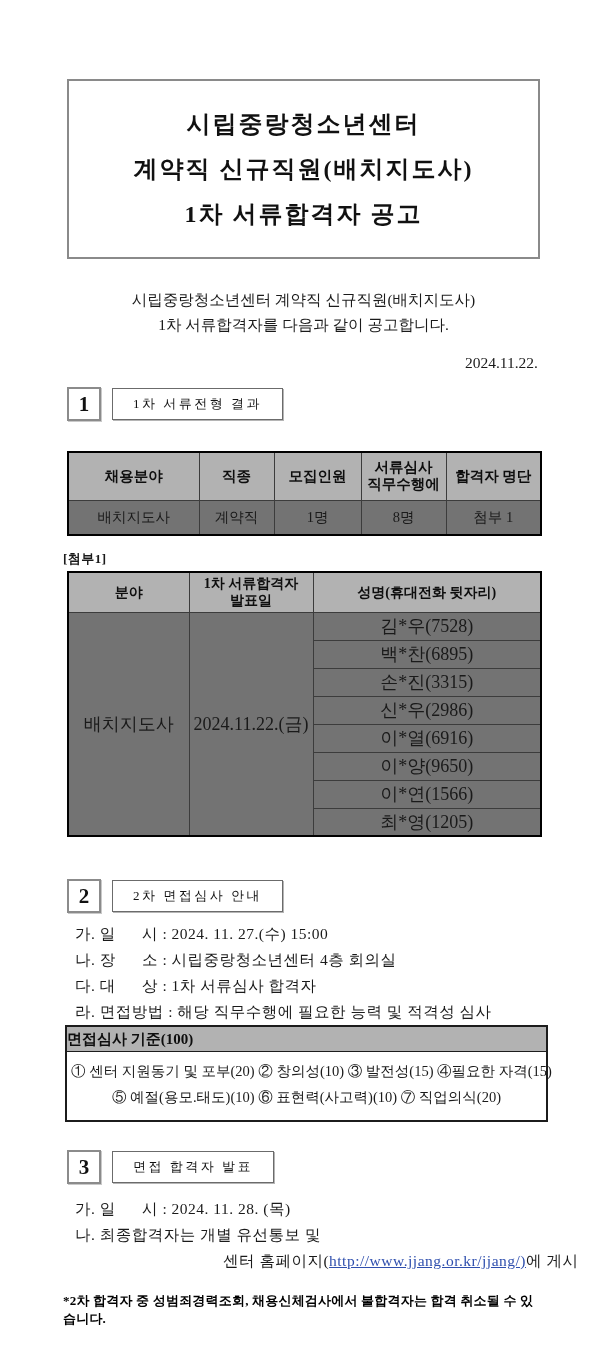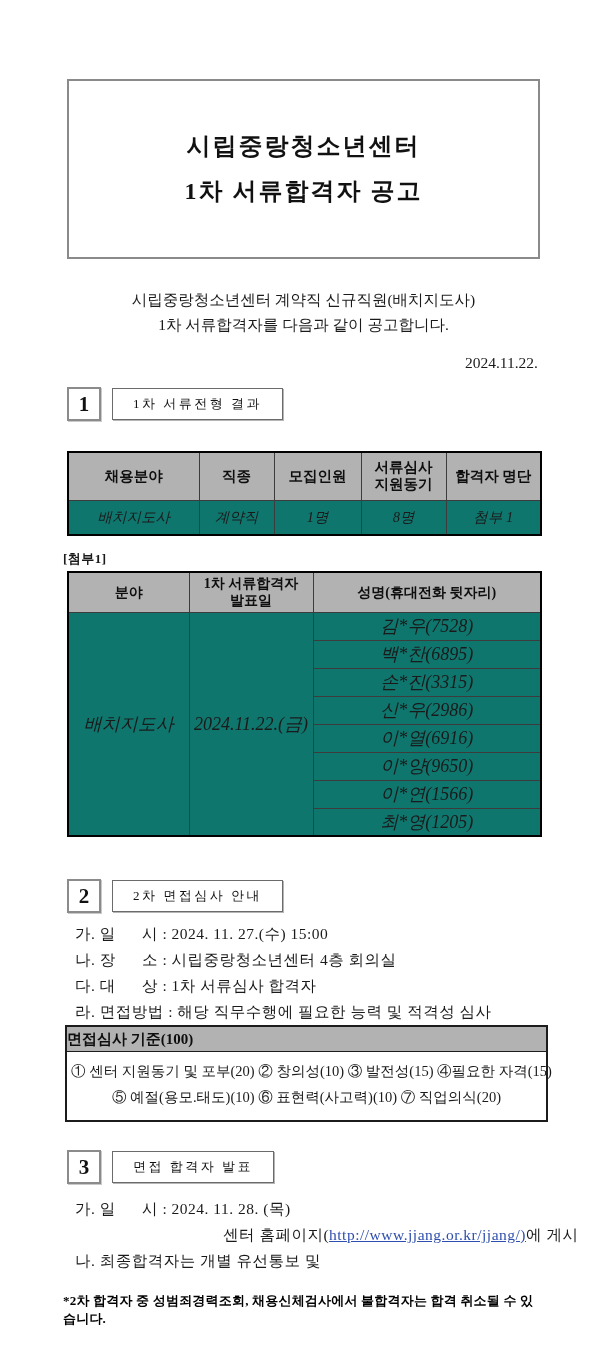--- a/index.html
+++ b/index.html
@@ -45,21 +45,21 @@
     height:32px; border:1px solid #6b6b6b; box-shadow:1px 1px 0 #b5b5b5;
     display:flex; align-items:center; padding:0 20px;
     font-size:13px; letter-spacing:2.5px; white-space:pre; color:#111;
   }
 
   
   table { border-collapse:collapse; table-layout:fixed; }
   .tbl { border:2px solid #000; }
   .tbl th, .tbl td { border:1px solid #3c3c3c; text-align:center; vertical-align:middle; }
   .tbl th { background:#b2b2b2; font-weight:bold; font-size:14.5px; line-height:17px; color:#0e0e0e; }
-  .tbl td { font-size:14.5px; background:#0f766e;font-style:italic; }
+  .tbl td { font-size:14.5px; background:#737373; }
   .pre { white-space:pre-line; }
 
   .table1 { margin-top:30px; width:473px; }
   .table1 th { height:48px; }
   .table1 td { height:35px; }
 
   .attach-label { margin-top:14px; margin-left:-4px; font-size:13px; font-weight:bold; letter-spacing:0.5px; }
 
   .table2 { margin-top:3px; width:473px; }
   .table2 th { height:40px; font-size:14px; }
@@ -91,20 +91,21 @@
   }
 </style>
 </head>
 <body>
 
 <div class="page">
   <div class="content">
 
     <div class="title-box">
       <div class="title-line">시립중랑청소년센터</div>
+      <div class="title-line">계약직 신규직원(배치지도사)</div>
       <div class="title-line">1차 서류합격자 공고</div>
     </div>
 
     <div class="intro">
       <div class="intro-line">시립중랑청소년센터 계약직 신규직원(배치지도사)</div>
       <div class="intro-line">1차 서류합격자를 다음과 같이 공고합니다.</div>
     </div>
 
     <div class="date-line">2024.11.22.</div>
 
@@ -120,21 +121,21 @@
           <col style="width:87px">
           <col style="width:85px">
           <col style="width:95px">
         </colgroup>
       <tbody>
           <tr>
         <th class="pre">채용분야</th>
         <th class="pre">직종</th>
         <th class="pre">모집인원</th>
         <th class="pre">서류심사
-지원동기</th>
+직무수행에</th>
         <th class="pre">합격자 명단</th>
       </tr>
       <tr>
         <td>배치지도사</td>
         <td>계약직</td>
         <td>1명</td>
         <td>8명</td>
         <td>첨부 1</td>
       </tr>
     </tbody>
@@ -204,20 +205,20 @@
       </div>
     </div>
 
     <div class="sec-header sec3">
       <div class="sec-num">3</div>
       <div class="sec-label">면접 합격자 발표</div>
     </div>
 
     <div class="sec3-lines">
       <div class="body-line">가. 일      시 : 2024. 11. 28. (목)</div>
+      <div class="body-line">나. 최종합격자는 개별 유선통보 및</div>
       <div class="body-line sec3-indent"><span>센터 홈페이지(</span><a href="#" class="link">http://www.jjang.or.kr/jjang/)</a><span>에 게시</span></div>
-      <div class="body-line">나. 최종합격자는 개별 유선통보 및</div>
     </div>
 
     <div class="footnote">*2차 합격자 중 성범죄경력조회, 채용신체검사에서 불합격자는 합격 취소될 수 있습니다.</div>
 
   </div>
 </div>
 
 </body></html>

